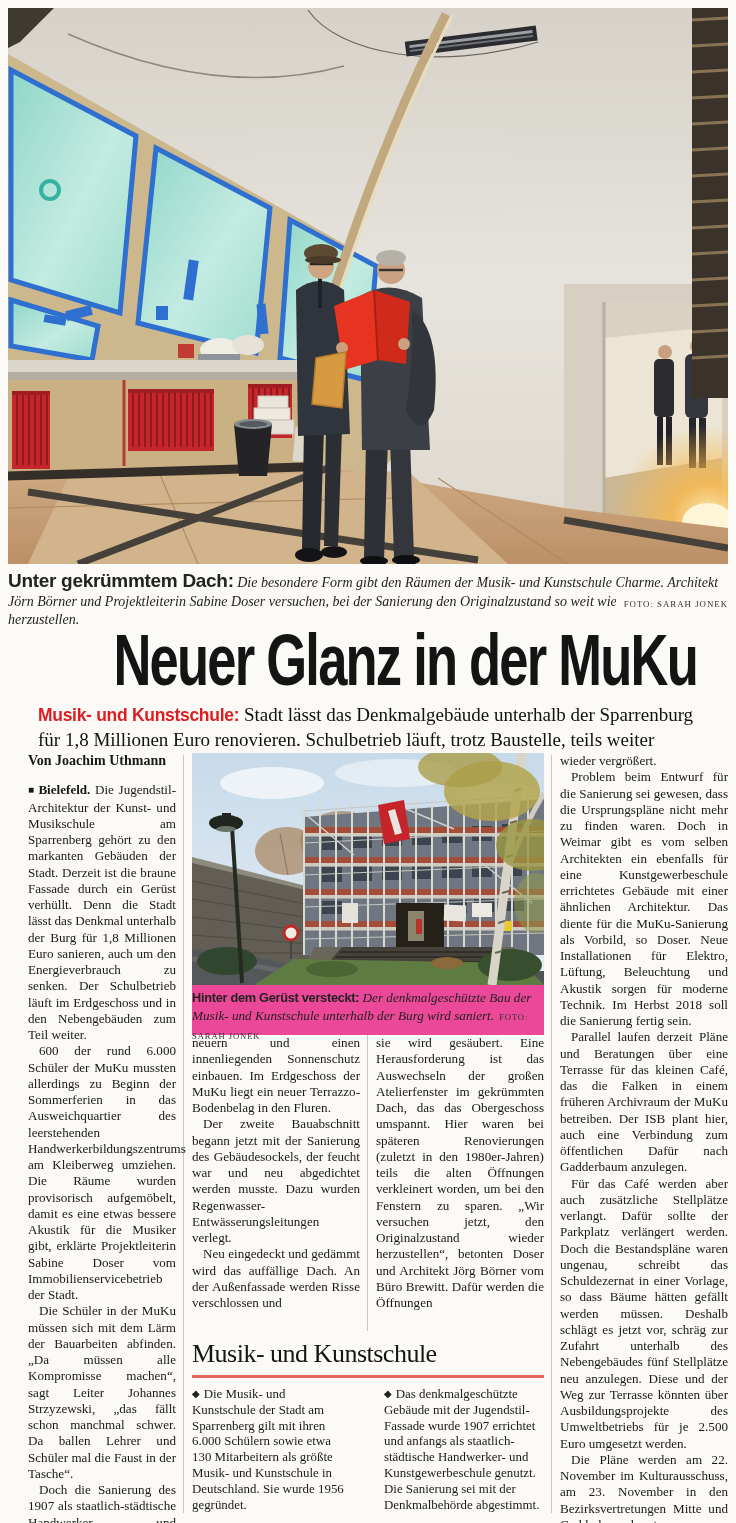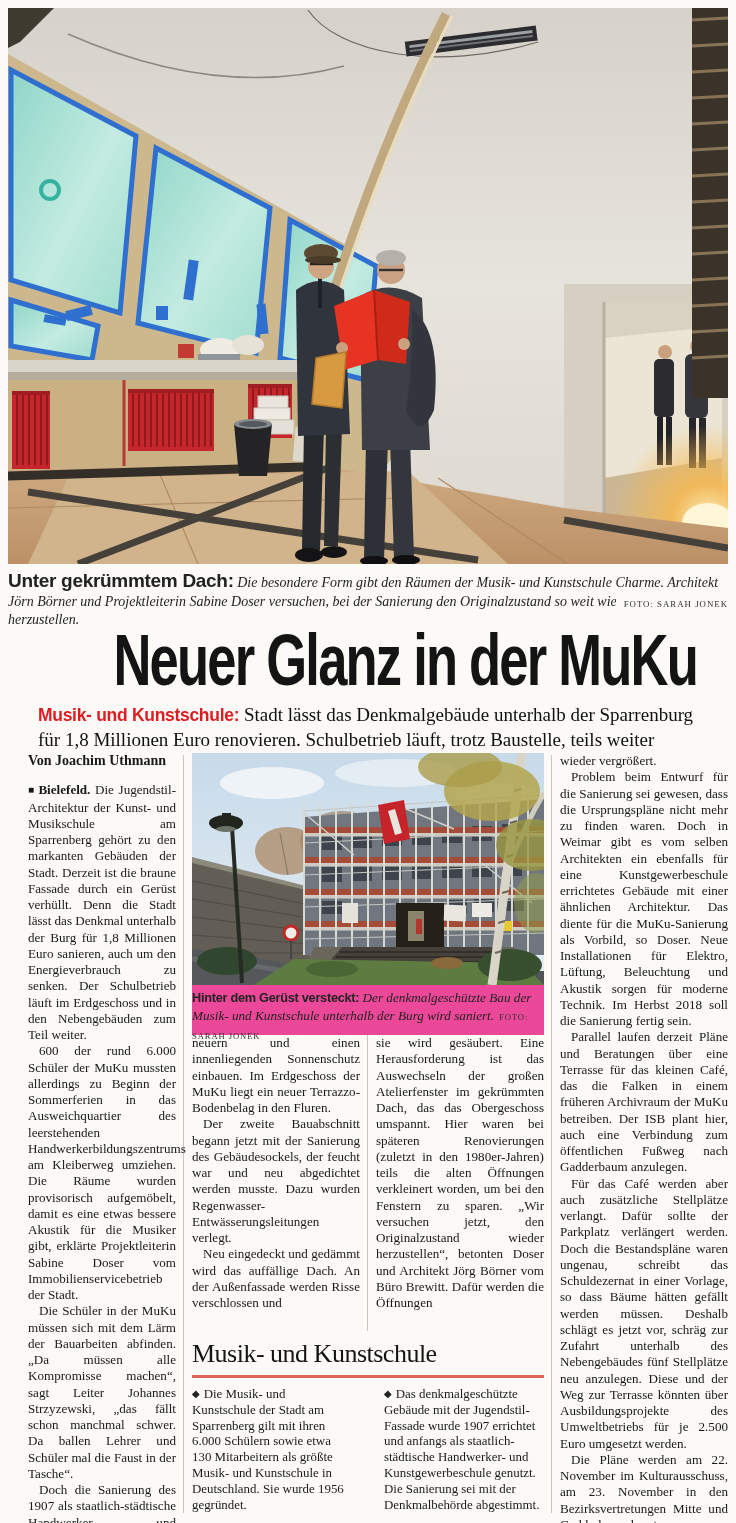--- a/index.html
+++ b/index.html
@@ -472,18 +472,18 @@
       <div class="infobox-rule"></div>
       <div class="infobox-cols">
         <p class="infobox-item"><span class="bullet">◆</span><span>Die Musik- und Kunstschule der Stadt am Sparrenberg gilt mit ihren 6.000 Schülern sowie etwa 130 Mitarbeitern als größte Musik- und Kunstschule in Deutschland. Sie wurde 1956 gegründet.</span></p>
         <p class="infobox-item"><span class="bullet">◆</span><span>Das denkmalgeschützte Gebäude mit der Jugendstil-Fassade wurde 1907 errichtet und anfangs als staatlich-städtische Handwerker- und Kunstgewerbeschule genutzt. Die Sanierung sei mit der Denkmalbehörde abgestimmt.</span></p>
       </div>
     </aside>
 
     <div class="col col4">
       <p class="para">wieder vergrößert.</p>
       <p class="para indent">Problem beim Entwurf für die Sanierung sei gewesen, dass die Ursprungspläne nicht mehr zu finden waren. Doch in Weimar gibt es vom selben Architekten ein ebenfalls für eine Kunstgewerbeschule errichtetes Gebäude mit einer ähnlichen Architektur. Das diente für die MuKu-Sanierung als Vorbild, so Doser. Neue Installationen für Elektro, Lüftung, Beleuchtung und Akustik sorgen für moderne Technik. Im Herbst 2018 soll die Sanierung fertig sein.</p>
-      <p class="para indent">Parallel laufen derzeit Pläne und Beratungen über eine Terrasse für das kleinen Café, das die Falken in einem früheren Archivraum der MuKu betreiben. Der ISB plant hier, auch eine Verbindung zum öffentlichen Fußweg nach Gadderbaum anzulegen.</p>
+      <p class="para indent">Parallel laufen derzeit Pläne und Beratungen über eine Terrasse für das kleinen Café, das die Falken in einem früheren Archivraum der MuKu betreiben. Der ISB plant hier, auch eine Verbindung zum öffentlichen Dafür nach Gadderbaum anzulegen.</p>
       <p class="para indent">Für das Café werden aber auch zusätzliche Stellplätze verlangt. Dafür sollte der Parkplatz verlängert werden. Doch die Bestandspläne waren ungenau, schreibt das Schuldezernat in einer Vorlage, so dass Bäume hätten gefällt werden müssen. Deshalb schlägt es jetzt vor, schräg zur Zufahrt unterhalb des Nebengebäudes fünf Stellplätze neu anzulegen. Diese und der Weg zur Terrasse könnten über Ausbildungsprojekte des Umweltbetriebs für je 2.500 Euro umgesetzt werden.</p>
       <p class="para indent">Die Pläne werden am 22. November im Kulturausschuss, am 23. November in den Bezirksvertretungen Mitte und Gadderbaum beraten.</p>
     </div>
   </div>
 </div>
 
 </body></html>

